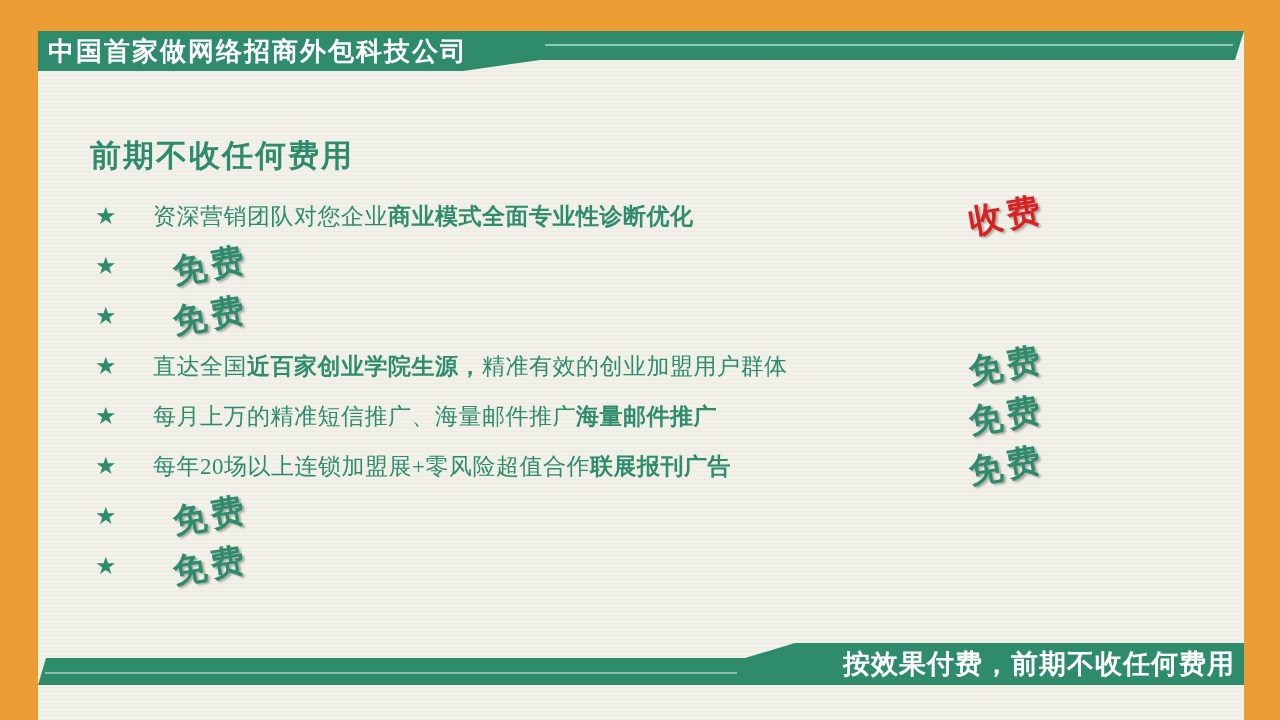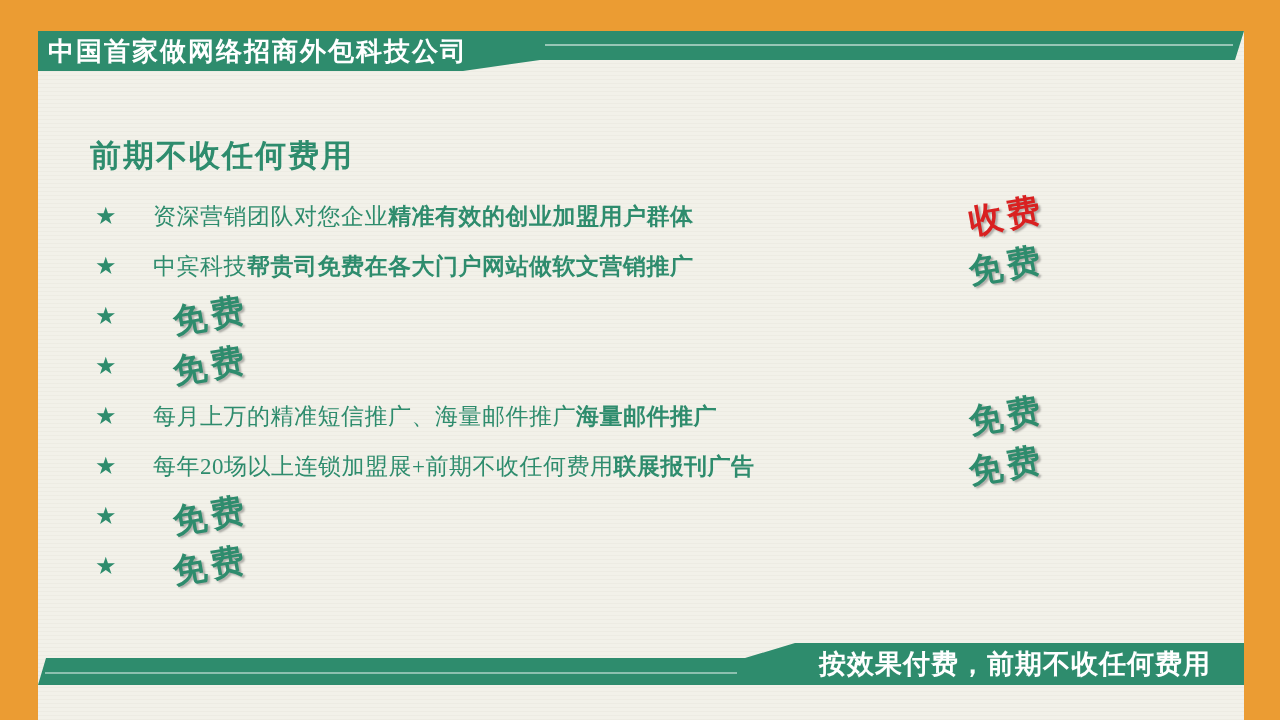--- a/index.html
+++ b/index.html
@@ -68,69 +68,69 @@
     position:absolute; left:0; top:612px; width:1206px; height:42px;
     background:#2E8C6D;
     clip-path:polygon(8px 15px, 707px 15px, 757px 0, 1206px 0, 1206px 42px, 0 42px);
   }
   .bottom-line {
     position:absolute; left:7px; top:29px; width:692px; height:2px;
     background:rgba(255,255,255,0.45);
   }
   .footer-note {
     position:absolute; left:757px; top:0; width:440px; height:42px;
-    line-height:43px; text-align:center; color:#FFFFFF;
+    line-height:43px; text-align:right; color:#FFFFFF;
     font-size:27px; font-weight:bold; letter-spacing:1px; white-space:nowrap;
   }
 </style>
 </head>
 <body>
 
 <div class="stage">
   <div class="card">
 
     <div class="header-shape">
       <span class="header-title">中国首家做网络招商外包科技公司</span>
     </div>
     <div class="header-line"></div>
 
     <div class="page-title">前期不收任何费用</div>
 
     <div class="benefit-list">
   <div class="benefit-row">
     <span class="star">★</span>
-    <span class="row-text"><span class="seg-normal">资深营销团队对您企业</span><span class="seg-bold">精准有效的创业加盟用户群体</span></span>
+    <span class="row-text"><span class="seg-normal">资深营销团队对您企业</span><span class="seg-bold">商业模式全面专业性诊断优化</span></span>
     <span class="row-label paid">收费</span>
-  </div>
-
-  <div class="benefit-row">
-    <span class="star">★</span>
-    <span class="row-text"><span class="seg-normal">中宾科技</span><span class="seg-bold">帮贵司免费在各大门户网站做软文营销推广</span></span>
-    <span class="row-label free">免费</span>
   </div>
 
   <div class="benefit-row">
     <span class="star">★</span>
     <span class="row-label free">免费</span>
   </div>
 
   <div class="benefit-row">
     <span class="star">★</span>
     <span class="row-label free">免费</span>
   </div>
 
   <div class="benefit-row">
     <span class="star">★</span>
+    <span class="row-text"><span class="seg-normal">直达全国</span><span class="seg-bold">近百家创业学院生源，</span><span class="seg-normal">精准有效的创业加盟用户群体</span></span>
+    <span class="row-label free">免费</span>
+  </div>
+
+  <div class="benefit-row">
+    <span class="star">★</span>
     <span class="row-text"><span class="seg-normal">每月上万的精准短信推广、海量邮件推广</span><span class="seg-bold">海量邮件推广</span></span>
     <span class="row-label free">免费</span>
   </div>
 
   <div class="benefit-row">
     <span class="star">★</span>
-    <span class="row-text"><span class="seg-normal">每年20场以上连锁加盟展+前期不收任何费用</span><span class="seg-bold">联展报刊广告</span></span>
+    <span class="row-text"><span class="seg-normal">每年20场以上连锁加盟展+零风险超值合作</span><span class="seg-bold">联展报刊广告</span></span>
     <span class="row-label free">免费</span>
   </div>
 
   <div class="benefit-row">
     <span class="star">★</span>
     <span class="row-label free">免费</span>
   </div>
 
   <div class="benefit-row">
     <span class="star">★</span>

